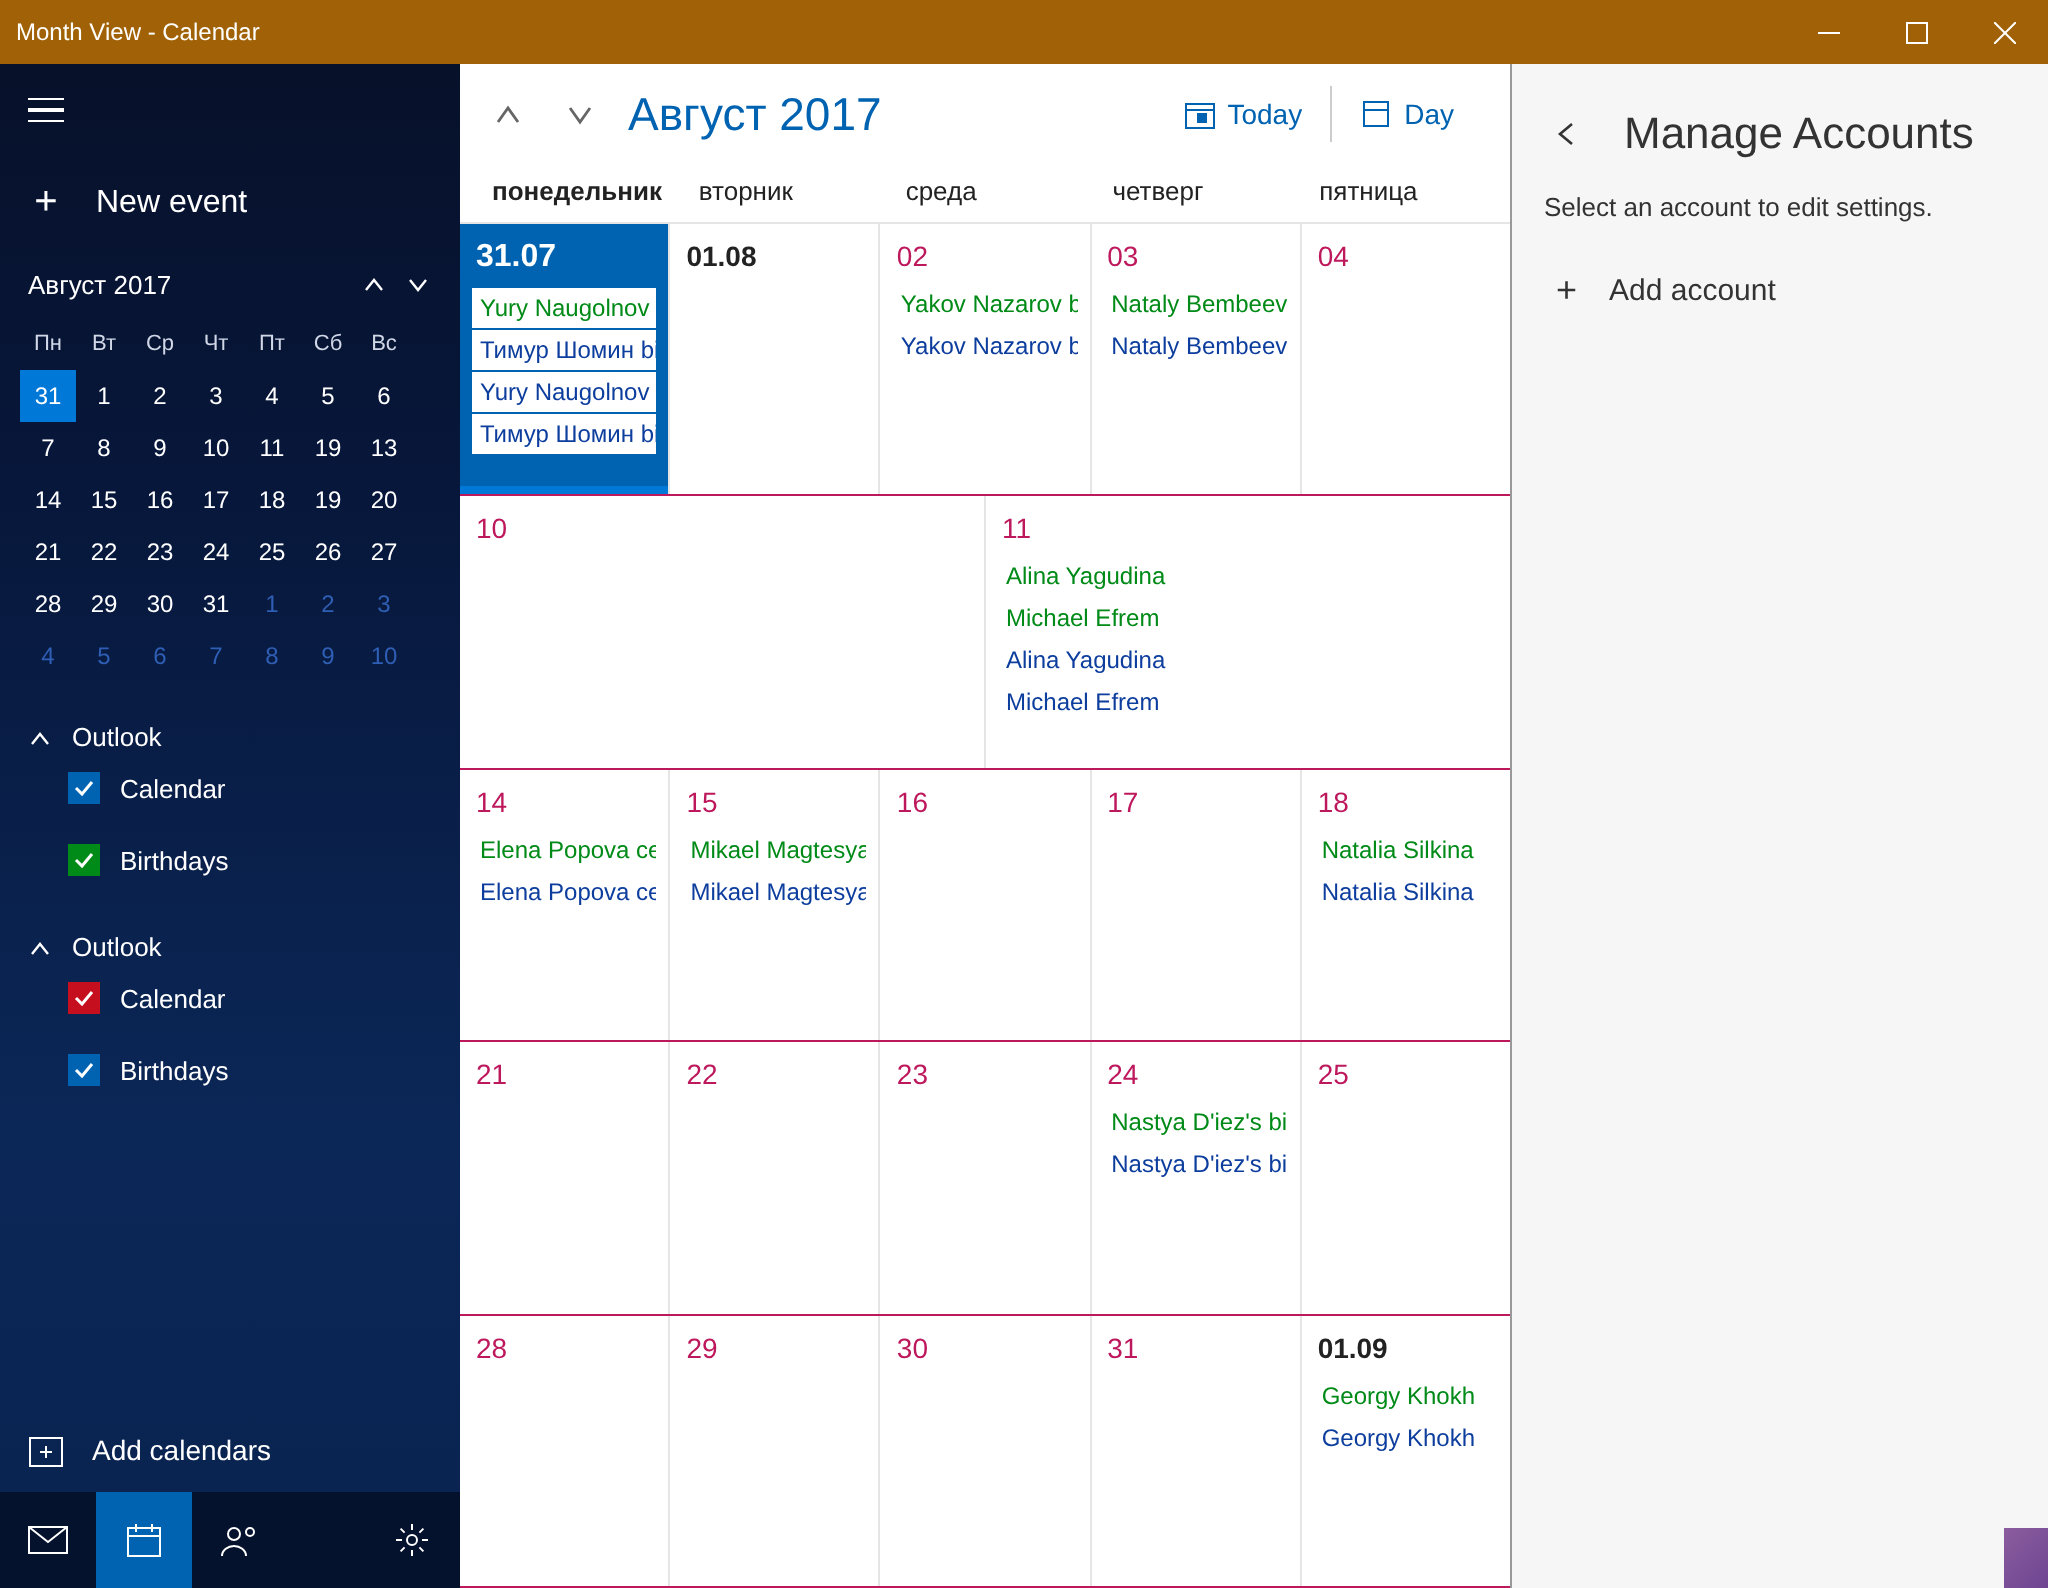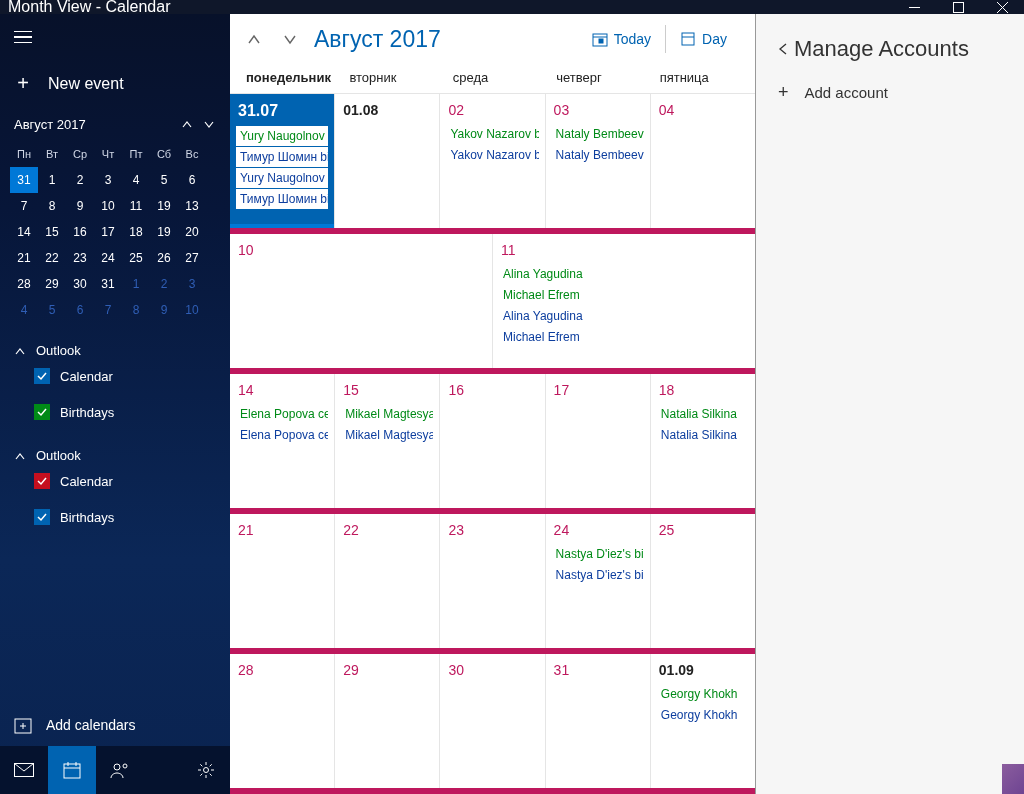--- a/index.html
+++ b/index.html
@@ -1,20 +1,20 @@
 <!DOCTYPE html>
 <html><head>
 <meta charset="utf-8">
 <style>
 * { margin: 0; padding: 0; box-sizing: border-box; font-family: "Segoe UI", Arial, sans-serif; }
 html, body { height: 100%; overflow: hidden; }
 body { display: flex; flex-direction: column; width: 1024px; height: 794px; background: #fff; }
 
 
-.titlebar { height: 14px; background: #0f172a; color: #fff; display: flex; align-items: center; font-size: 16px; padding-left: 8px; }
+.titlebar { height: 32px; background: #a16207; color: #fff; display: flex; align-items: center; font-size: 12px; padding-left: 8px; }
 .titlebar .title { flex: 1; }
 .titlebar .winbtn { width: 44px; height: 28px; display: flex; align-items: center; justify-content: center; }
 .titlebar svg { stroke: #fff; }
 
 
 .main { flex: 1; display: flex; min-height: 0; }
 
 
 .sidebar { width: 230px; background: linear-gradient(180deg,#07112a 0%, #071639 25%, #0b2757 70%, #0a2350 100%); color: #fff; display: flex; flex-direction: column; font-size: 13px; }
 .sidebar .hamburger { height: 46px; display: flex; align-items: center; padding-left: 14px; }
@@ -60,36 +60,36 @@
 .cal-topbar .nav .navarr { width: 28px; height: 40px; display: flex; align-items: center; justify-content: center; }
 .cal-topbar .month { color: #0063b1; font-size: 23px; font-weight: 400; flex: 1; }
 .cal-topbar .topbtn { color: #0063b1; font-size: 14px; display: flex; align-items: center; gap: 6px; padding: 6px 10px; }
 .cal-topbar .sep { width: 1px; height: 28px; background: #ccc; margin: 0 4px; }
 
 .weekday-row { display: flex; padding-left: 0; font-size: 13px; color: #222; }
 .weekday-row .wd { flex: 1; padding: 6px 8px 8px; }
 .weekday-row .wd.first { font-weight: 600; padding-left: 16px; }
 
 .month-grid { flex: 1; display: flex; flex-direction: column; border-top: 1px solid #e5e5e5; }
-.week { flex: 1; display: flex; border-bottom: 6px solid #be185d; }
+.week { flex: 1; display: flex; border-bottom: 1px solid #be185d; }
 .day { flex: 1; border-right: 1px solid #e5e5e5; padding: 6px 6px; font-size: 13px; overflow: hidden; position: relative; min-width: 0; }
 .day:last-child { border-right: none; }
 .day .dnum { color: #be185d; font-size: 14px; padding: 2px 2px 6px; }
 .day.bold .dnum { color: #222; font-weight: 600; }
 .day.today { background: #0063b1; }
 .day.today .dnum { color: #fff; font-weight: 600; font-size: 16px; }
 .day.today .ev { background: #fff; }
 .day .ev { font-size: 12px; white-space: nowrap; overflow: hidden; padding: 3px 4px; margin-bottom: 1px; }
 .day .ev.bd { color: #008a17; }
 .day .ev.cal { color: #0d3e9e; }
 .today-bar { position: absolute; left: 0; right: 0; bottom: 0; height: 4px; background: #0078d7; }
 
 
 .panel { width: 268px; background: #f6f6f6; display: flex; flex-direction: column; padding: 14px 0 0; }
-.panel-head { display: flex; align-items: center; gap: 0; padding: 8px 16px 16px; }
+.panel-head { display: flex; align-items: center; gap: 18px; padding: 8px 16px 16px; }
 .panel-head .back { width: 22px; display: flex; align-items: center; justify-content: center; }
 .panel-head .ptitle { font-size: 22px; font-weight: 300; color: #333; }
 .panel .instr { font-size: 13px; color: #333; padding: 0 16px 20px; }
 .panel .addacct { display: flex; align-items: center; gap: 16px; padding: 4px 22px; font-size: 15px; color: #333; }
 .panel .addacct .plus { font-size: 18px; font-weight: 200; }
 
 .avatar { position: absolute; right: 0; bottom: 0; width: 22px; height: 30px; background: linear-gradient(135deg,#8b5d9e,#6e4492); }
 .rel { position: relative; }
 </style>
 </head>
@@ -449,20 +449,21 @@
 
   <div class="panel">
     <div class="panel-head">
       <div class="back">
           <svg width="14" height="14" fill="none" stroke="#333">
             <polyline points="10,2 4,7 10,12" stroke-width="1.3"></polyline>
           </svg>
         </div>
       <div class="ptitle">Manage Accounts</div>
     </div>
+    <div class="instr">Select an account to edit settings.</div>
     <div class="addacct">
       <span class="plus">+</span>
       <span>Add account</span>
     </div>
   </div>
 </div>
 
 <div class="avatar"></div>
 
 </body></html>

